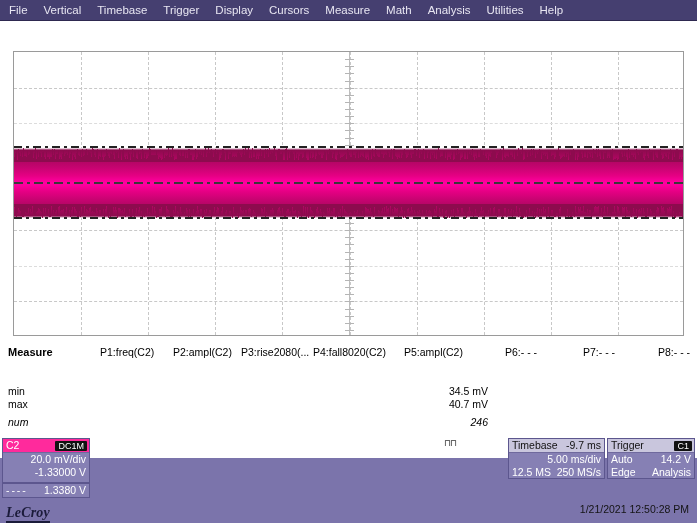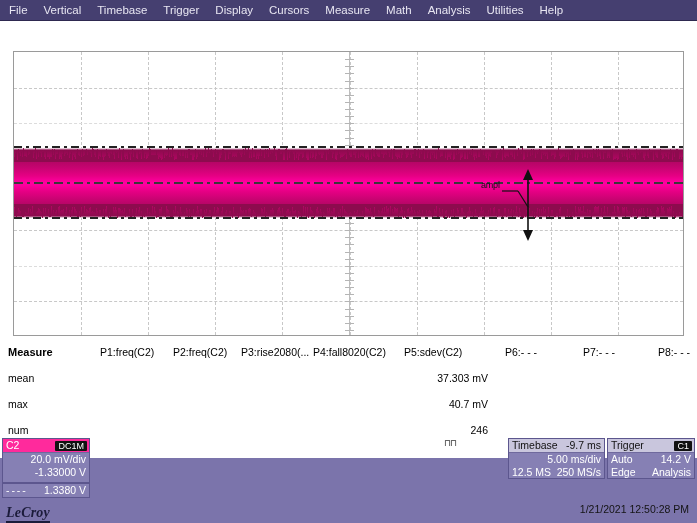--- a/index.html
+++ b/index.html
@@ -1845,62 +1845,52 @@
             <i style="left: 667px; height: 8.8px;"></i>
             <i style="left: 668px; height: 13.3px;"></i>
           </div>
       </div>
 
       <div class="cursor-line" id="cur-top" style="top: 94px;"></div>
       <div class="cursor-line mid" id="cur-mid" style="top: 130px;"></div>
       <div class="cursor-line" id="cur-bot" style="top: 165px;"></div>
     </div>
 
-    <div id="ampl-anno">
-      <svg width="70" height="72" viewBox="0 0 70 72">
-        <line x1="42" y1="22" x2="26" y2="22" stroke="#111" stroke-width="1.2"></line>
-        <line x1="42" y1="22" x2="52" y2="38" stroke="#111" stroke-width="1.2"></line>
-        <line x1="52" y1="6" x2="52" y2="66" stroke="#111" stroke-width="1.6"></line>
-        <polygon points="52,0 47,11 57,11" fill="#111"></polygon>
-        <polygon points="52,72 47,61 57,61" fill="#111"></polygon>
-      </svg>
-      <div id="ampl-label">ampl</div>
-    </div>
 
     <div id="c2-marker">
       <span>C2</span>
       <span class="arw">↓</span>
     </div>
 
     <div id="trig-tri"></div>
   </div>
 
   <div id="measure">
 
     <div class="mrow" style="top:0px;">
       <span class="mlabel hdr">Measure</span>
       <span class="mcol" style="left:100px;">P1:freq(C2)</span>
-      <span class="mcol" style="left:173px;">P2:freq(C2)</span>
+      <span class="mcol" style="left:173px;">P2:ampl(C2)</span>
       <span class="mcol" style="left:241px;">P3:rise2080(...</span>
       <span class="mcol" style="left:313px;">P4:fall8020(C2)</span>
-      <span class="mcol" style="left:404px;">P5:sdev(C2)</span>
+      <span class="mcol" style="left:404px;">P5:ampl(C2)</span>
       <span class="mcol" style="left:505px;">P6:- - -</span>
       <span class="mcol" style="left:583px;">P7:- - -</span>
       <span class="mcol" style="left:658px;">P8:- - -</span>
     </div>
 
-    <div class="mrow" style="top:26px;">
-      <span class="mlabel">mean</span>
-      <span class="mval" style="left:378px;width:110px;">37.303 mV</span>
+    <div class="mrow" style="top:39px;">
+      <span class="mlabel">min</span>
+      <span class="mval" style="left:378px;width:110px;">34.5 mV</span>
     </div>
     <div class="mrow" style="top:52px;">
       <span class="mlabel">max</span>
       <span class="mval" style="left:378px;width:110px;">40.7 mV</span>
     </div>
-    <div class="mrow" style="top:78px;">
+    <div class="mrow" style="top:70px;font-style:italic;">
       <span class="mlabel">num</span>
       <span class="mval" style="left:378px;width:110px;">246</span>
     </div>
     <div class="mrow" style="top:91px;">
       <span class="mlabel">status</span>
       <span class="status-glyph" style="left:444px;">⊓⊓</span>
     </div>
   </div>
 </div>
 

